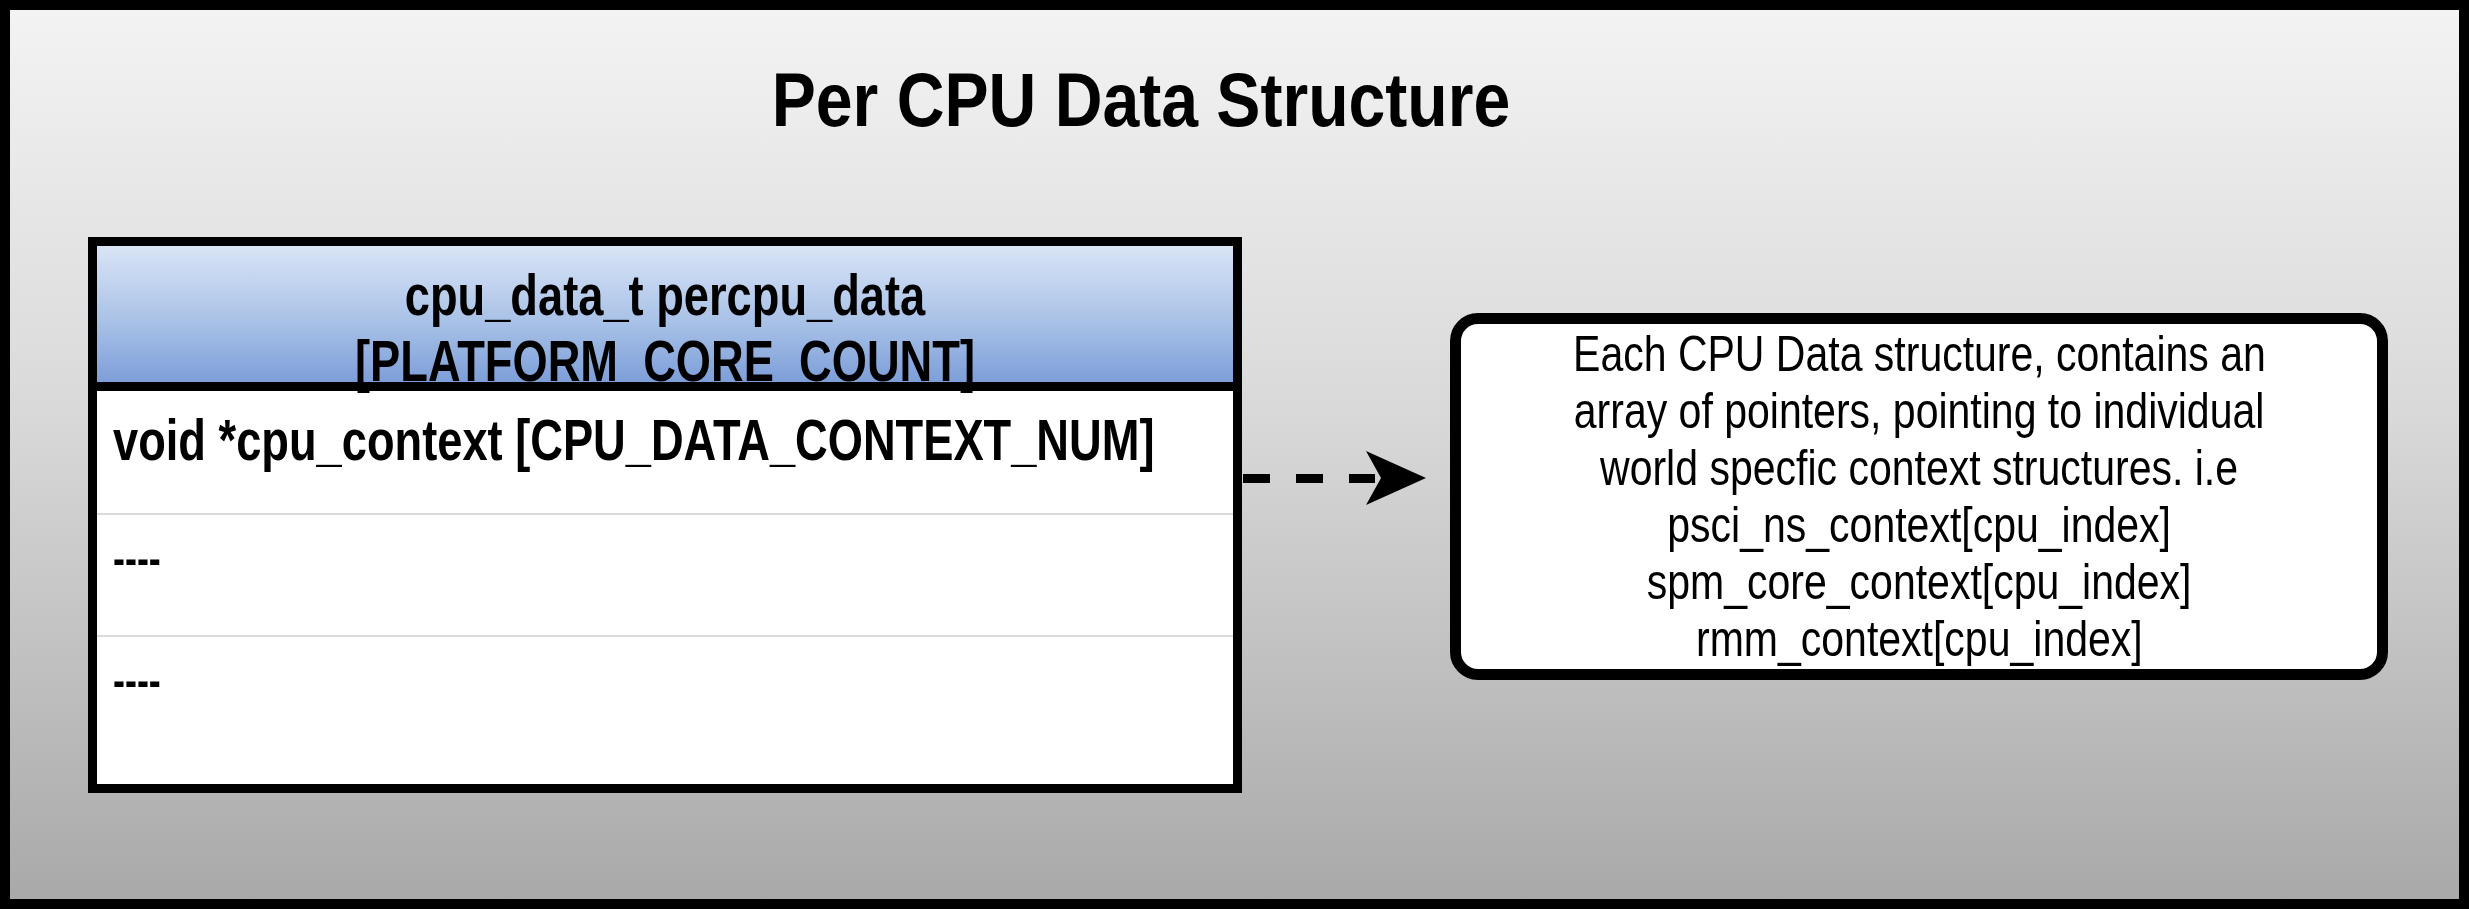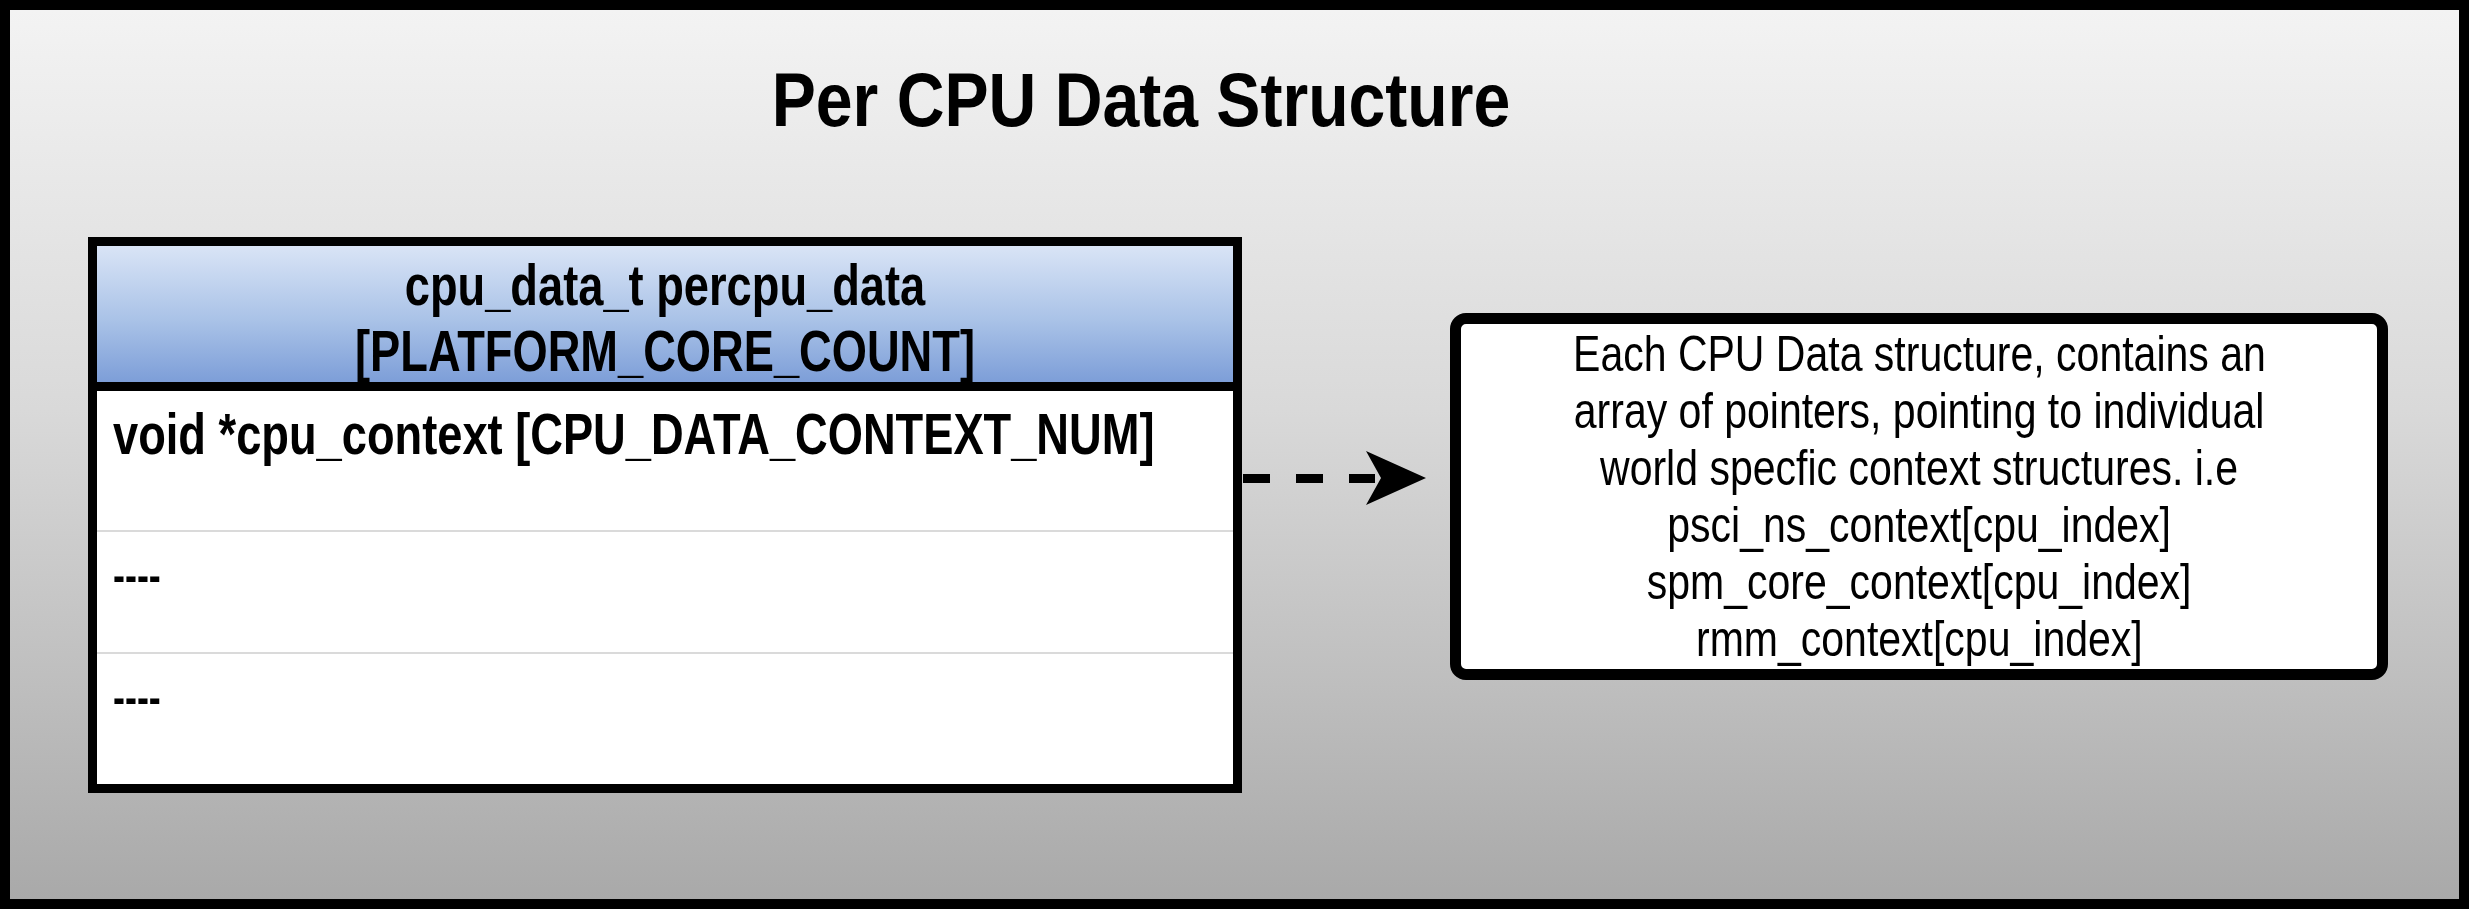--- a/index.html
+++ b/index.html
@@ -39,35 +39,35 @@
     width: 1154px;
     height: 556px;
     border: 9px solid #000000;
     background: #ffffff;
   }
   .table-header {
     height: 145px;
     background: linear-gradient(180deg, #d9e4f6 0%, #a9c2e7 55%, #7d9ed8 100%);
     border-bottom: 9px solid #000000;
     text-align: center;
-    padding-top: 6px;
+    padding-top: 16px;
   }
   .table-header-inner {
     font-size: 58px;
     font-weight: bold;
     line-height: 66px;
     white-space: nowrap;
     transform: scaleX(0.78);
     transform-origin: center;
   }
   .row {
     position: relative;
     width: 100%;
   }
-  .row-1 { height: 139px; }
+  .row-1 { height: 116px; margin-top: 6px; }
   .row-2 { height: 122px; border-top: 2px solid #dadada; }
   .row-3 { height: 119px; border-top: 2px solid #dadada; }
   .row-label {
     position: absolute;
     left: 16px;
     top: 12px;
     font-size: 58px;
     font-weight: bold;
     line-height: 62px;
     white-space: nowrap;
@@ -102,21 +102,21 @@
 
   
   .annotation-box {
     position: absolute;
     left: 1440px;
     top: 303px;
     width: 938px;
     height: 367px;
     background: #ffffff;
     border: 11px solid #000000;
-    border-radius: 16px;
+    border-radius: 28px;
     display: flex;
     flex-direction: column;
     justify-content: center;
     align-items: center;
     text-align: center;
   }
   .annotation-line {
     font-size: 50px;
     line-height: 57px;
     white-space: nowrap;

